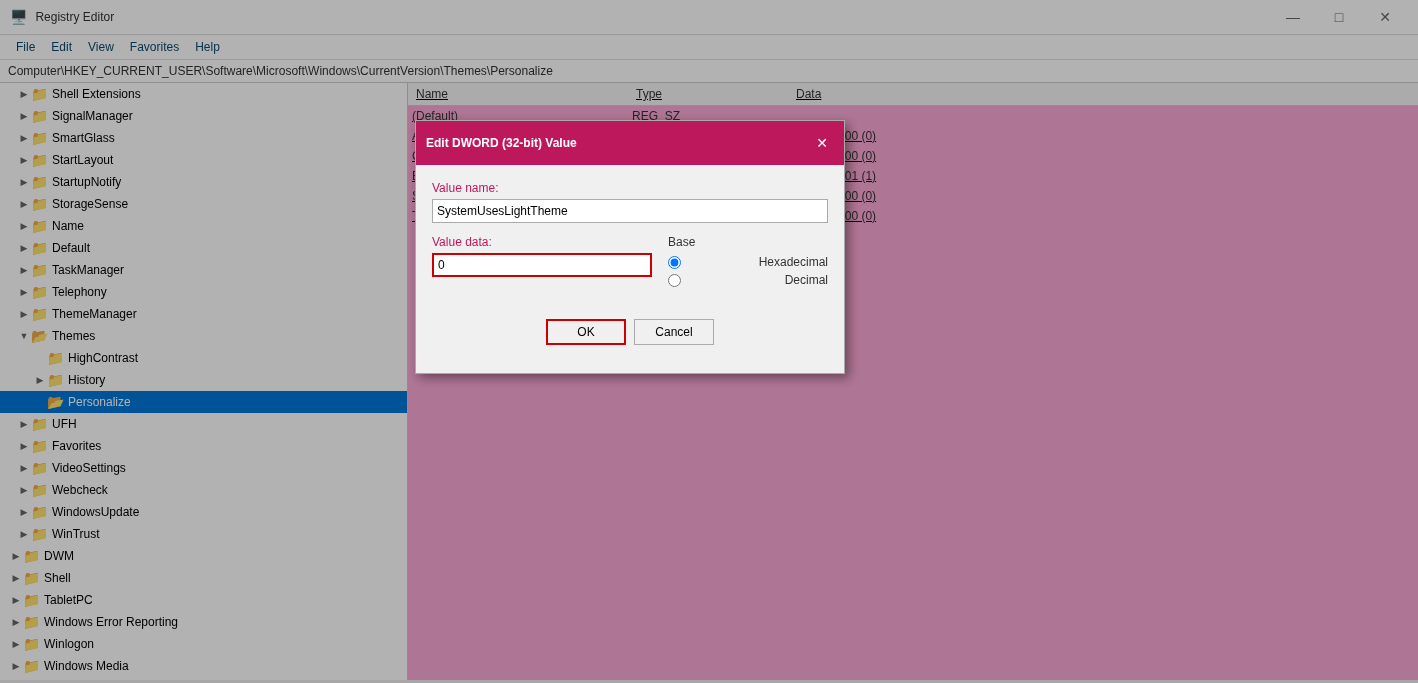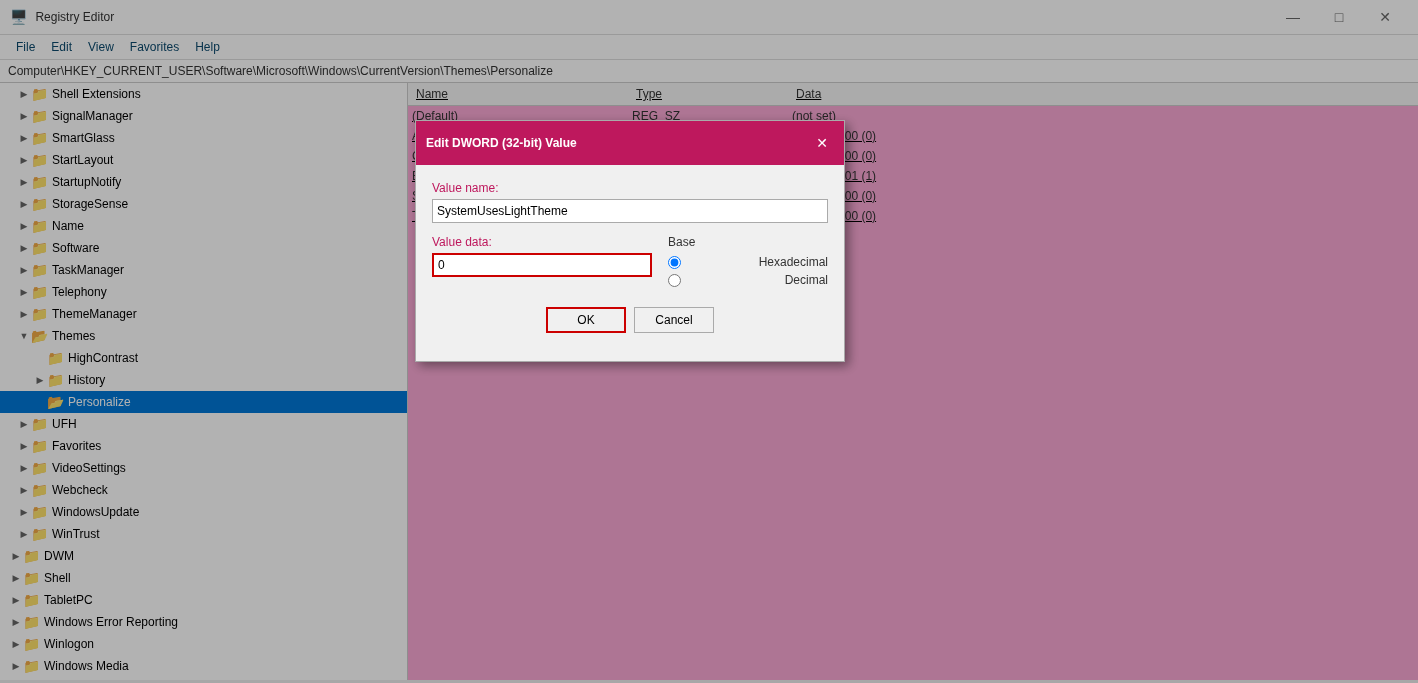--- a/index.html
+++ b/index.html
@@ -118,21 +118,21 @@
       align-items: center; justify-content: center;
     }
     .dialog-body { padding: 16px; }
     .dialog-label { font-size: 12px; margin-bottom: 4px; color: #be185d; }
     .dialog-input {
       width: 100%; height: 24px; border: 1px solid #aaa; background: #fff;
       padding: 0 4px; font-size: 12px; margin-bottom: 12px; outline: none;
     }
     .dialog-input.highlighted { border: 2px solid #cc0000; }
 
-    .dialog-row { display: flex; gap: 16px; margin-bottom: 16px; }
+    .dialog-row { display: flex; gap: 16px; margin-bottom: 28px; }
     .dialog-col-left { flex: 1; }
     .dialog-col-right { width: 160px; }
     .base-title { font-size: 12px; margin-bottom: 6px; color: #333; }
     .radio-row { display: flex; align-items: center; gap: 6px; margin-bottom: 4px; justify-content: space-between; }
     .radio-row input[type="radio"] { margin: 0; }
     .radio-label { font-size: 12px; color: #333; }
 
     .dialog-buttons { display: flex; justify-content: center; gap: 8px; padding-bottom: 12px; }
     .btn {
       width: 80px; height: 26px; border: 1px solid #aaa; background: #f0f0f0;
@@ -209,21 +209,21 @@
       <span class="tree-label">StorageSense</span>
     </div>
     <div class="tree-item indent-1">
       <span class="expand-btn">▶</span>
       <span class="folder-icon closed">📁</span>
       <span class="tree-label">Name</span>
     </div>
     <div class="tree-item indent-1">
       <span class="expand-btn">▶</span>
       <span class="folder-icon closed">📁</span>
-      <span class="tree-label">Software</span>
+      <span class="tree-label">Default</span>
     </div>
     <div class="tree-item indent-1">
       <span class="expand-btn">▶</span>
       <span class="folder-icon closed">📁</span>
       <span class="tree-label">TaskManager</span>
     </div>
     <div class="tree-item indent-1">
       <span class="expand-btn">▶</span>
       <span class="folder-icon closed">📁</span>
       <span class="tree-label">Telephony</span>
@@ -328,21 +328,20 @@
 
   <div class="detail-panel">
     <div class="col-headers">
       <div class="col-header col-name">Name</div>
       <div class="col-header col-type">Type</div>
       <div class="col-header col-data">Data</div>
     </div>
     <div class="detail-row">
       <div class="detail-cell detail-name">(Default)</div>
       <div class="detail-cell detail-type">REG_SZ</div>
-      <div class="detail-cell detail-data">(not set)</div>
     </div>
     <div class="detail-row">
       <div class="detail-cell detail-name">AppsUseLightTheme</div>
       <div class="detail-cell detail-type">REG_DWORD</div>
       <div class="detail-cell detail-data">0x00000000 (0)</div>
     </div>
     <div class="detail-row">
       <div class="detail-cell detail-name">ColorPrevalence</div>
       <div class="detail-cell detail-type">REG_DWORD</div>
       <div class="detail-cell detail-data">0x00000000 (0)</div>

